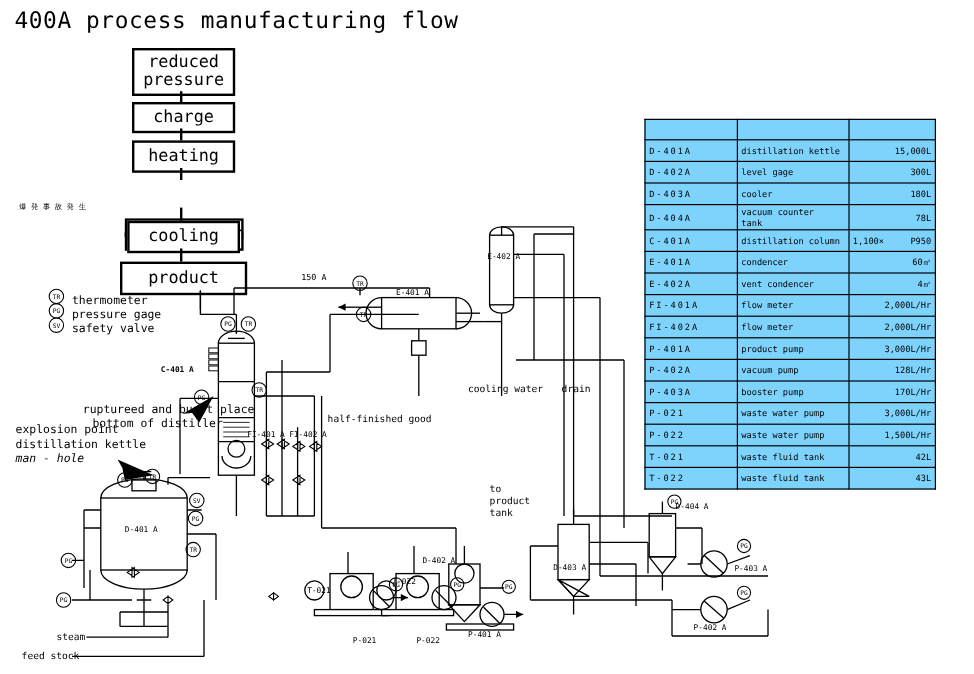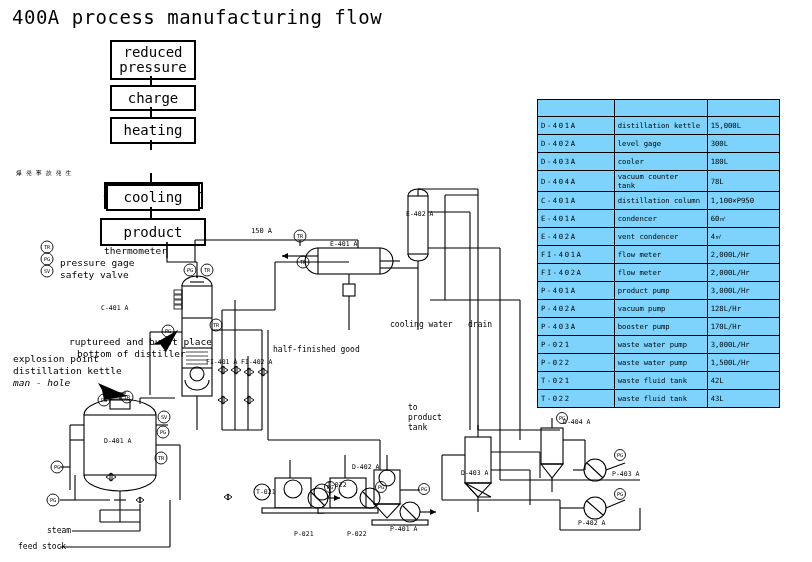--- a/index.html
+++ b/index.html
@@ -16,21 +16,21 @@
   .anno{font-size:9.5px;line-height:1.35;}
   .lbl{font-size:8px;text-align:right;}
   .lbl6{font-size:6.5px;}
   .lbl7{font-size:7px;}
   .tbl{position:absolute;left:537px;top:99px;width:243px;border:1.6px solid #000;
        border-collapse:collapse;background:#7dd3fc;}
   .tbl td{border:0.8px solid #000;font-size:7.2px;padding:1px 3px;height:15px;
           vertical-align:middle;}
   .c-tag{width:78px;letter-spacing:1.6px;}
   .c-nm{width:92px;}
-  .c-val{width:70px;text-align:left;margin-left:32px;}
+  .c-val{width:70px;text-align:right;margin-left:32px;}
   .hdrrow td{height:14px;}
   .cjk{font-family:"DejaVu Sans","Liberation Sans",sans-serif;font-size:6px;
        letter-spacing:1px;}
   .val-l{float:left;}
 </style>
 </head>
 <body>
 
 <div id="stage">
 
@@ -49,21 +49,21 @@
   <div class="flowbox" style="left:104px;top:150px;width:95px;height:23px;margin-top:32px;">
     <span>distillation</span>
   </div>
   <div class="flowbox" style="left:106px;top:184px;width:90px;height:23px;">
     <span>cooling</span>
   </div>
   <div class="flowbox" style="left:100px;top:218px;width:102px;height:24px;">
     <span>product</span>
   </div>
 
-  <div class="t legend" style="left:60px;top:246px;margin-left:44px;">thermometer</div>
+  <div class="t legend" style="left:60px;top:246px;">thermometer</div>
   <div class="t legend" style="left:60px;top:258px;">pressure gage</div>
   <div class="t legend" style="left:60px;top:270px;">safety valve</div>
 
   <div class="t cjk" style="left:16px;top:170px;">爆 発 事 故 発 生</div>
 
   <div class="t anno" style="left:69px;top:336px;">ruptureed and burst place</div>
   <div class="t anno" style="left:77px;top:348px;">bottom of distiller</div>
   <div class="t anno" style="left:13px;top:353px;">explosion point</div>
   <div class="t anno" style="left:13px;top:365px;">distillation kettle</div>
   <div class="t anno" style="left:13px;top:377px;font-style:italic;">man - hole</div>
@@ -71,21 +71,21 @@
   <div class="t lbl7" style="left:251px;top:228px;">150 A</div>
   <div class="t lbl" style="left:273px;top:346px;">half-finished good</div>
   <div class="t lbl" style="left:390px;top:321px;">cooling water</div>
   <div class="t lbl" style="left:468px;top:321px;">drain</div>
   <div class="t lbl" style="left:408px;top:404px;">to</div>
   <div class="t lbl" style="left:408px;top:414px;">product</div>
   <div class="t lbl" style="left:408px;top:424px;">tank</div>
   <div class="t lbl" style="left:47px;top:527px;">steam</div>
   <div class="t lbl" style="left:18px;top:543px;">feed stock</div>
 
-  <div class="t lbl6" style="left:101px;top:305px;">C-401 A</div>
+  <div class="t lbl6" style="left:134px;top:305px;font-weight:bold;">C-401 A</div>
   <div class="t lbl6" style="left:330px;top:241px;">E-401 A</div>
   <div class="t lbl6" style="left:406px;top:211px;">E-402 A</div>
   <div class="t lbl6" style="left:104px;top:438px;">D-401 A</div>
   <div class="t lbl6" style="left:352px;top:464px;">D-402 A</div>
   <div class="t lbl6" style="left:461px;top:470px;">D-403 A</div>
   <div class="t lbl6" style="left:563px;top:419px;">D-404 A</div>
   <div class="t lbl6" style="left:256px;top:489px;">T-021</div>
   <div class="t lbl6" style="left:327px;top:482px;">T-022</div>
   <div class="t lbl6" style="left:294px;top:531px;">P-021</div>
   <div class="t lbl6" style="left:347px;top:531px;">P-022</div>

